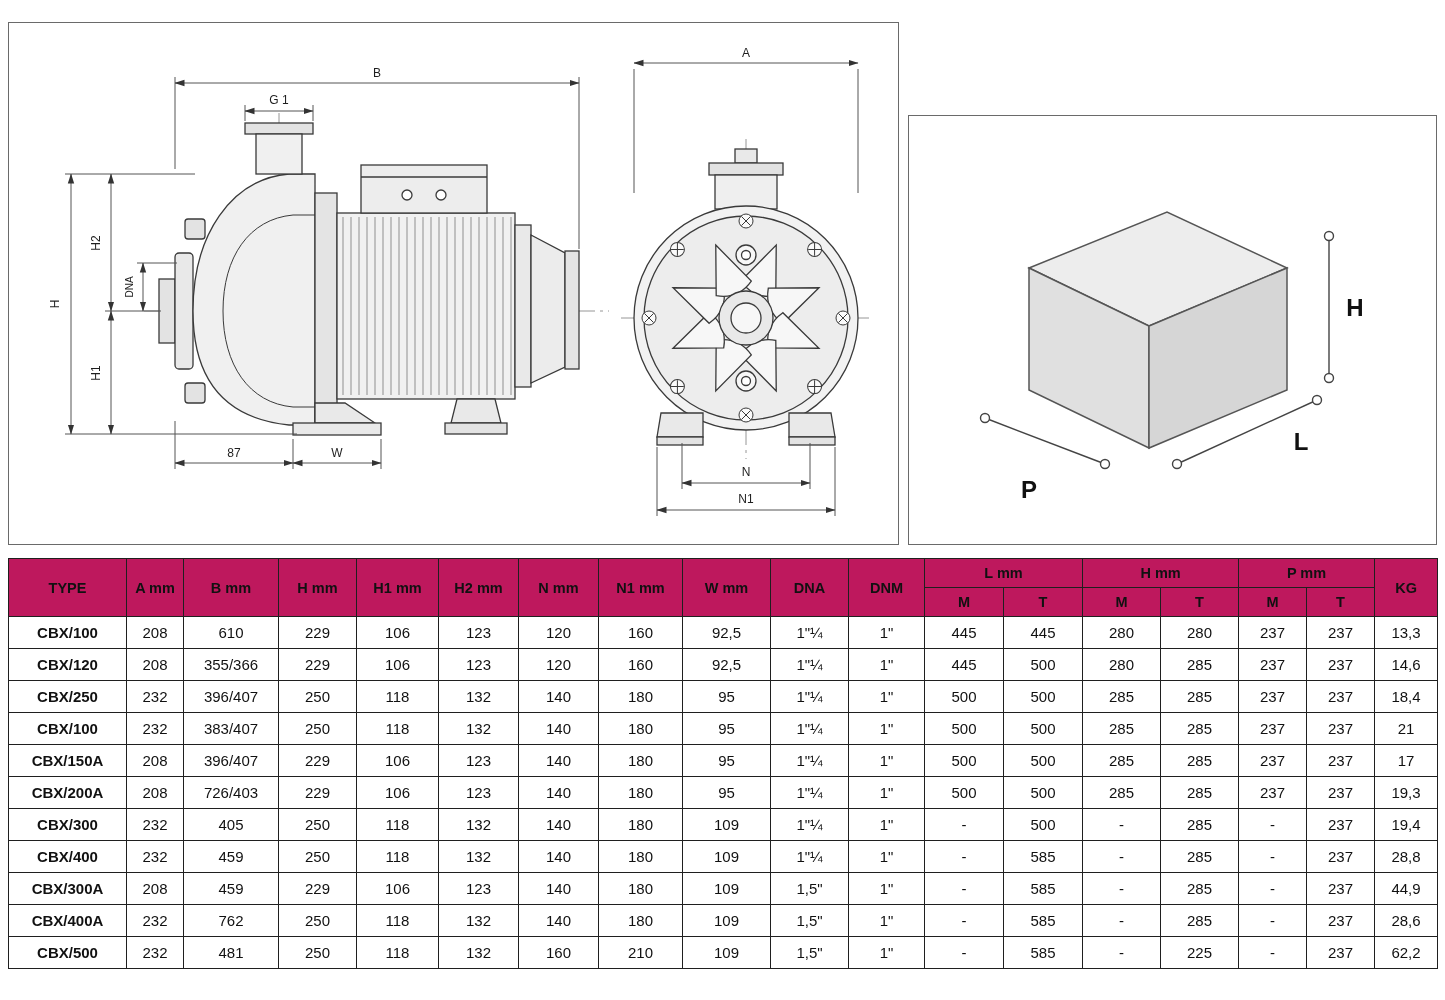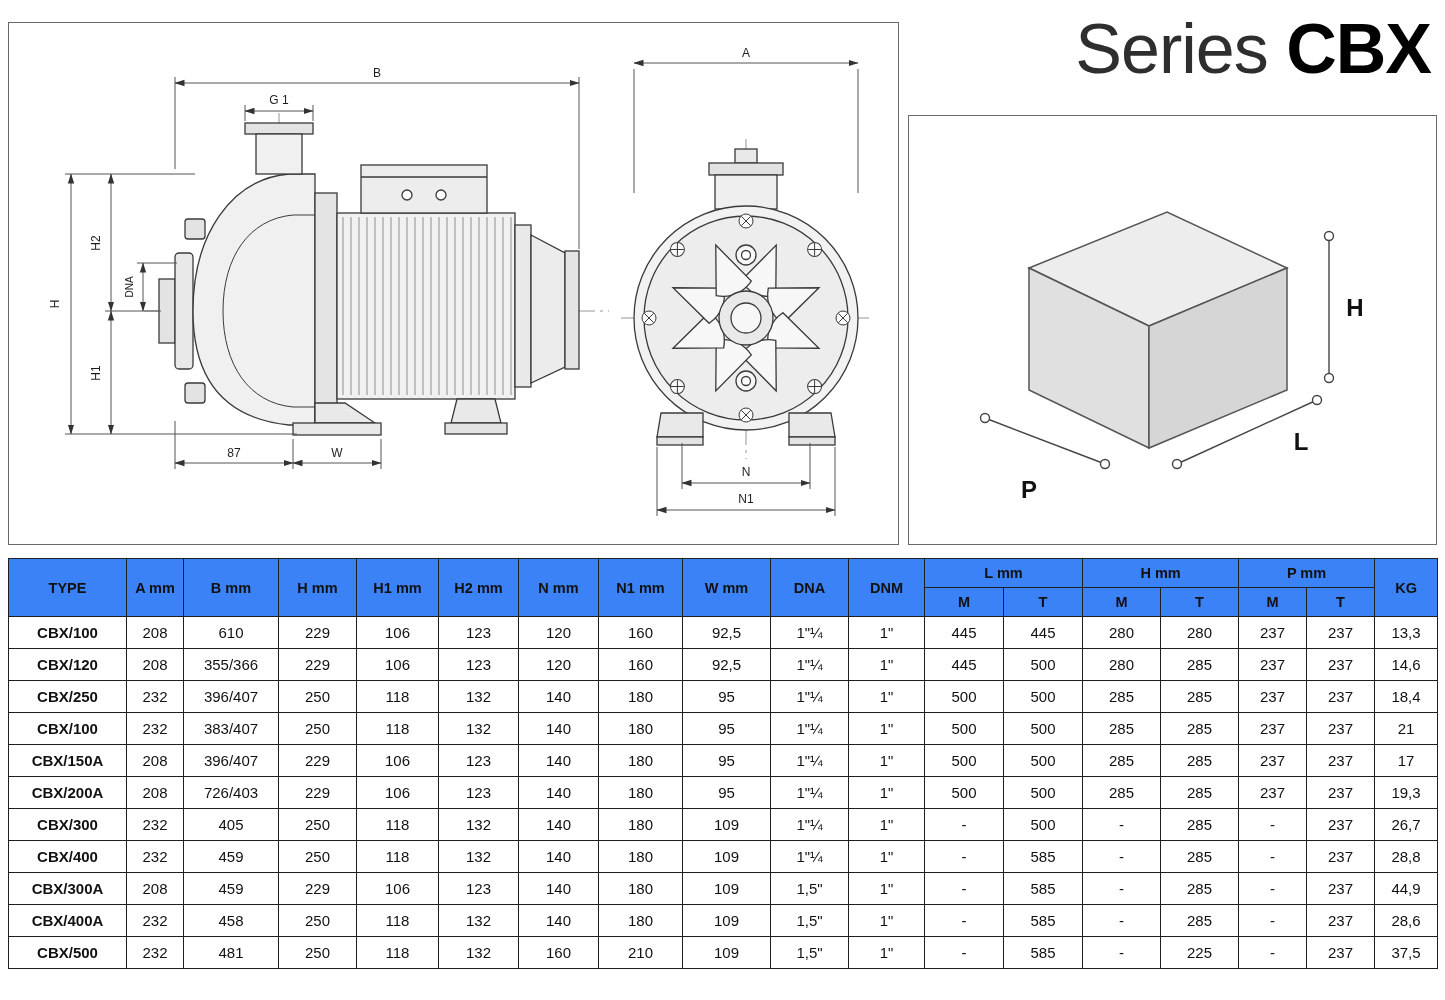--- a/index.html
+++ b/index.html
@@ -6,21 +6,21 @@
   html,body{background:#fff;}
   body{width:1445px;height:1000px;font-family:"Liberation Sans",sans-serif;position:relative;overflow:hidden;}
   .page{position:relative;width:1445px;height:1000px;background:#fff;}
   .drawing-panel{position:absolute;left:8px;top:22px;width:891px;height:523px;border:1.5px solid #6a6a6a;background:#fff;}
   .series-title{position:absolute;top:14px;right:14px;font-size:70px;line-height:1;color:#1c1c1c;letter-spacing:-1px;white-space:nowrap;}
   .series-title .light{font-weight:300;color:#2e2e2e;}
   .series-title .bold{font-weight:800;color:#000;}
   .cube-panel{position:absolute;left:908px;top:115px;width:529px;height:430px;border:1.5px solid #6a6a6a;background:#fff;}
   table.dims{position:absolute;left:8px;top:558px;width:1429px;border-collapse:collapse;table-layout:fixed;font-size:15px;color:#111;}
   table.dims th,table.dims td{border:1px solid #1f1f1f;text-align:center;vertical-align:middle;padding:0 2px;}
-  table.dims thead th{background:#3b82f6;font-weight:bold;height:29px;font-size:14.5px;}
+  table.dims thead th{background:#be185d;font-weight:bold;height:29px;font-size:14.5px;}
   table.dims tbody td{height:32px;background:#fff;font-weight:500;}
   table.dims td.type{font-weight:bold;}
   svg text{font-family:"Liberation Sans",sans-serif;}
 </style>
 </head>
 <body>
 
 <div class="page">
 
   <div class="drawing-panel">
@@ -198,24 +198,20 @@
       </g>
 
       <g font-size="12" fill="#1e1e1e" text-anchor="middle">
         <text x="737" y="34">A</text>
         <text x="737" y="453">N</text>
         <text x="737" y="480">N1</text>
       </g>
     </svg>
   </div>
 
-  <div class="series-title">
-    <span class="light">Series</span>
-    <span class="bold">CBX</span>
-  </div>
 
   <div class="cube-panel">
     <svg width="526" height="427" viewBox="0 0 526 427">
       <g stroke="#555" stroke-width="1.5">
         <polygon points="120,152 258,96 378,152 240,210" fill="#ededed"></polygon>
         <polygon points="120,152 240,210 240,332 120,274" fill="#e0e0e0"></polygon>
         <polygon points="240,210 378,152 378,274 240,332" fill="#d6d6d6"></polygon>
       </g>
       <g stroke="#444" stroke-width="1.4" fill="#ffffff">
         <line x1="420" y1="120" x2="420" y2="262"></line>
@@ -416,21 +412,21 @@
           <td>180</td>
           <td>109</td>
           <td>1"¼</td>
           <td>1"</td>
           <td>-</td>
           <td>500</td>
           <td>-</td>
           <td>285</td>
           <td>-</td>
           <td>237</td>
-          <td>26,7</td>
+          <td>19,4</td>
         </tr>
         <tr>
           <td class="type">CBX/400</td>
           <td>232</td>
           <td>459</td>
           <td>250</td>
           <td>118</td>
           <td>132</td>
           <td>140</td>
           <td>180</td>
@@ -461,21 +457,21 @@
           <td>585</td>
           <td>-</td>
           <td>285</td>
           <td>-</td>
           <td>237</td>
           <td>44,9</td>
         </tr>
         <tr>
           <td class="type">CBX/400A</td>
           <td>232</td>
-          <td>458</td>
+          <td>762</td>
           <td>250</td>
           <td>118</td>
           <td>132</td>
           <td>140</td>
           <td>180</td>
           <td>109</td>
           <td>1,5"</td>
           <td>1"</td>
           <td>-</td>
           <td>585</td>
@@ -496,18 +492,18 @@
           <td>210</td>
           <td>109</td>
           <td>1,5"</td>
           <td>1"</td>
           <td>-</td>
           <td>585</td>
           <td>-</td>
           <td>225</td>
           <td>-</td>
           <td>237</td>
-          <td>37,5</td>
+          <td>62,2</td>
         </tr>
       </tbody>
   </table>
 
 </div>
 
 </body></html>

